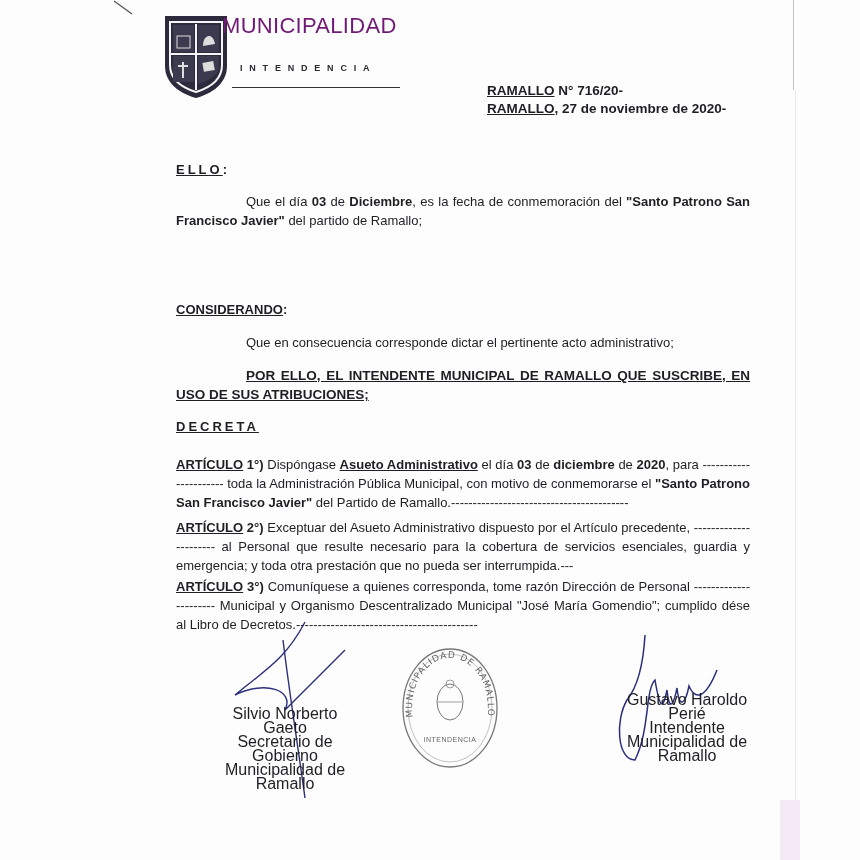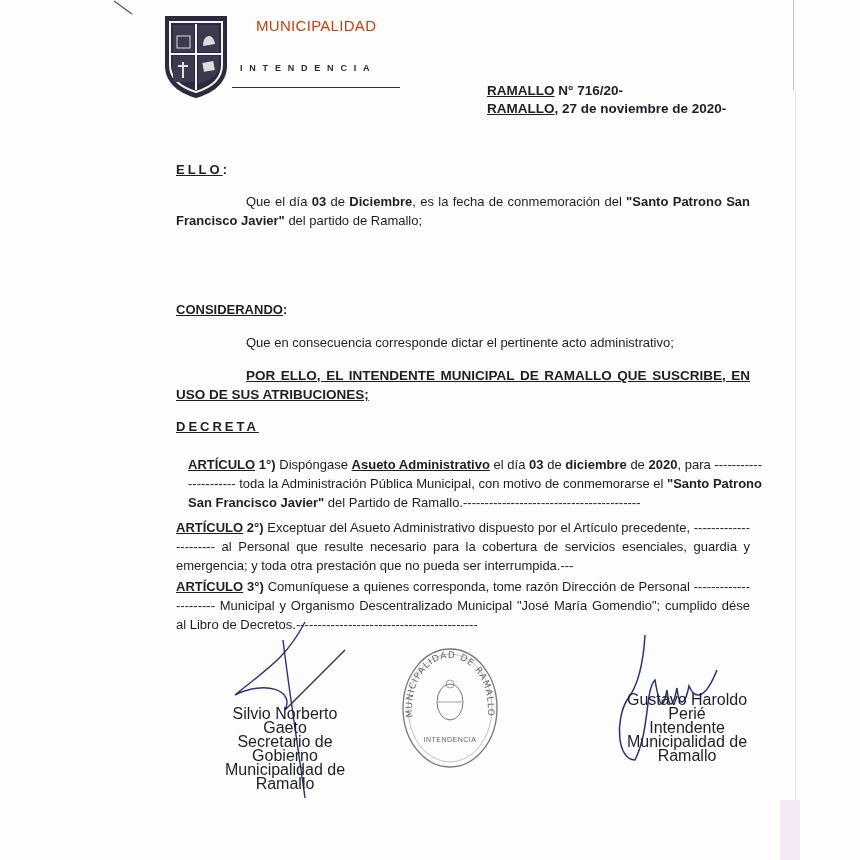--- a/index.html
+++ b/index.html
@@ -4,21 +4,21 @@
 <style>
   html, body { margin:0; padding:0; }
   body { width:860px; height:860px; background:#fdfdfd; position:relative; overflow:hidden;
          font-family:"Liberation Sans", sans-serif; color:#1e1e24; }
   .abs { position:absolute; }
   .edge-mark { left:112px; top:0; width:22px; height:16px; }
   .right-line { left:793px; top:0; width:1px; height:90px; background:#c8bfc6; }
   .right-line2 { left:795px; top:90px; width:1px; height:770px; background:#ece8ec; }
   .bottom-tint { left:780px; top:800px; width:20px; height:60px; background:#f3eaf6; }
   .crest { left:163px; top:14px; width:66px; height:86px; }
-  .brand-title { left:256px; top:14px; font-size:15px; line-height:23px; color:#c2410c; letter-spacing:0.3px; }
+  .brand-title { left:222px; top:14px; font-size:22px; line-height:23px; color:#701a75; letter-spacing:0.3px; }
   .brand-sub { left:240px; top:63px; font-size:9px; letter-spacing:6.8px; font-weight:bold; color:#2a2a32; }
   .brand-rule { left:232px; top:87px; width:168px; height:1px; background:#333; }
   .decreto { left:487px; top:82px; font-size:13.5px; font-weight:bold; line-height:18px; }
   .u { text-decoration:underline; }
   p { margin:0; }
   .body { left:176px; width:574px; font-size:13px; line-height:19px; }
   .just { text-align:justify; text-align-last:left; }
   .indent { text-indent:70px; }
   .head { font-weight:bold; }
   .spaced { letter-spacing:3px; }
@@ -73,21 +73,21 @@
 <div class="abs body" style="top:300px;">
   <p class="head"><span class="u">CONSIDERANDO</span><span>:</span></p>
   <p class="indent" style="margin-top:14px;">Que en consecuencia corresponde dictar el pertinente acto administrativo;</p>
   <p class="just indent head" style="margin-top:14px;font-size:13.5px;text-decoration:underline;">POR ELLO, EL INTENDENTE MUNICIPAL DE RAMALLO QUE SUSCRIBE, EN USO DE SUS ATRIBUCIONES;</p>
 </div>
 
 <div class="abs body center head" style="top:417px;">
   <span class="u spaced">DECRETA</span>
 </div>
 
-<div class="abs body just" style="top:455px;margin-left:12px;">
+<div class="abs body just" style="top:455px;">
   <span class="head u">ARTÍCULO</span><b> 1°)</b><span> Dispóngase </span><b class="u">Asueto Administrativo</b><span> el día </span><b>03</b><span> de </span><b>diciembre</b><span> de </span><b>2020</b><span>, para ---------------------- toda la Administración Pública Municipal, con motivo de conmemorarse el </span><b>"Santo Patrono San Francisco Javier"</b><span> del Partido de Ramallo.-----------------------------------------</span>
 </div>
 
 <div class="abs body just" style="top:518px;">
   <span class="head u">ARTÍCULO</span><b> 2°)</b><span> Exceptuar del Asueto Administrativo dispuesto por el Artículo precedente, ---------------------- al Personal que resulte necesario para la cobertura de servicios esenciales, guardia y emergencia; y toda otra prestación que no pueda ser interrumpida.---</span>
 </div>
 
 <div class="abs body just" style="top:577px;">
   <span class="head u">ARTÍCULO</span><b> 3°)</b><span> Comuníquese a quienes corresponda, tome razón Dirección de Personal ---------------------- Municipal y Organismo Descentralizado Municipal "José María Gomendio"; cumplido dése al Libro de Decretos.------------------------------------------</span>
 </div>

